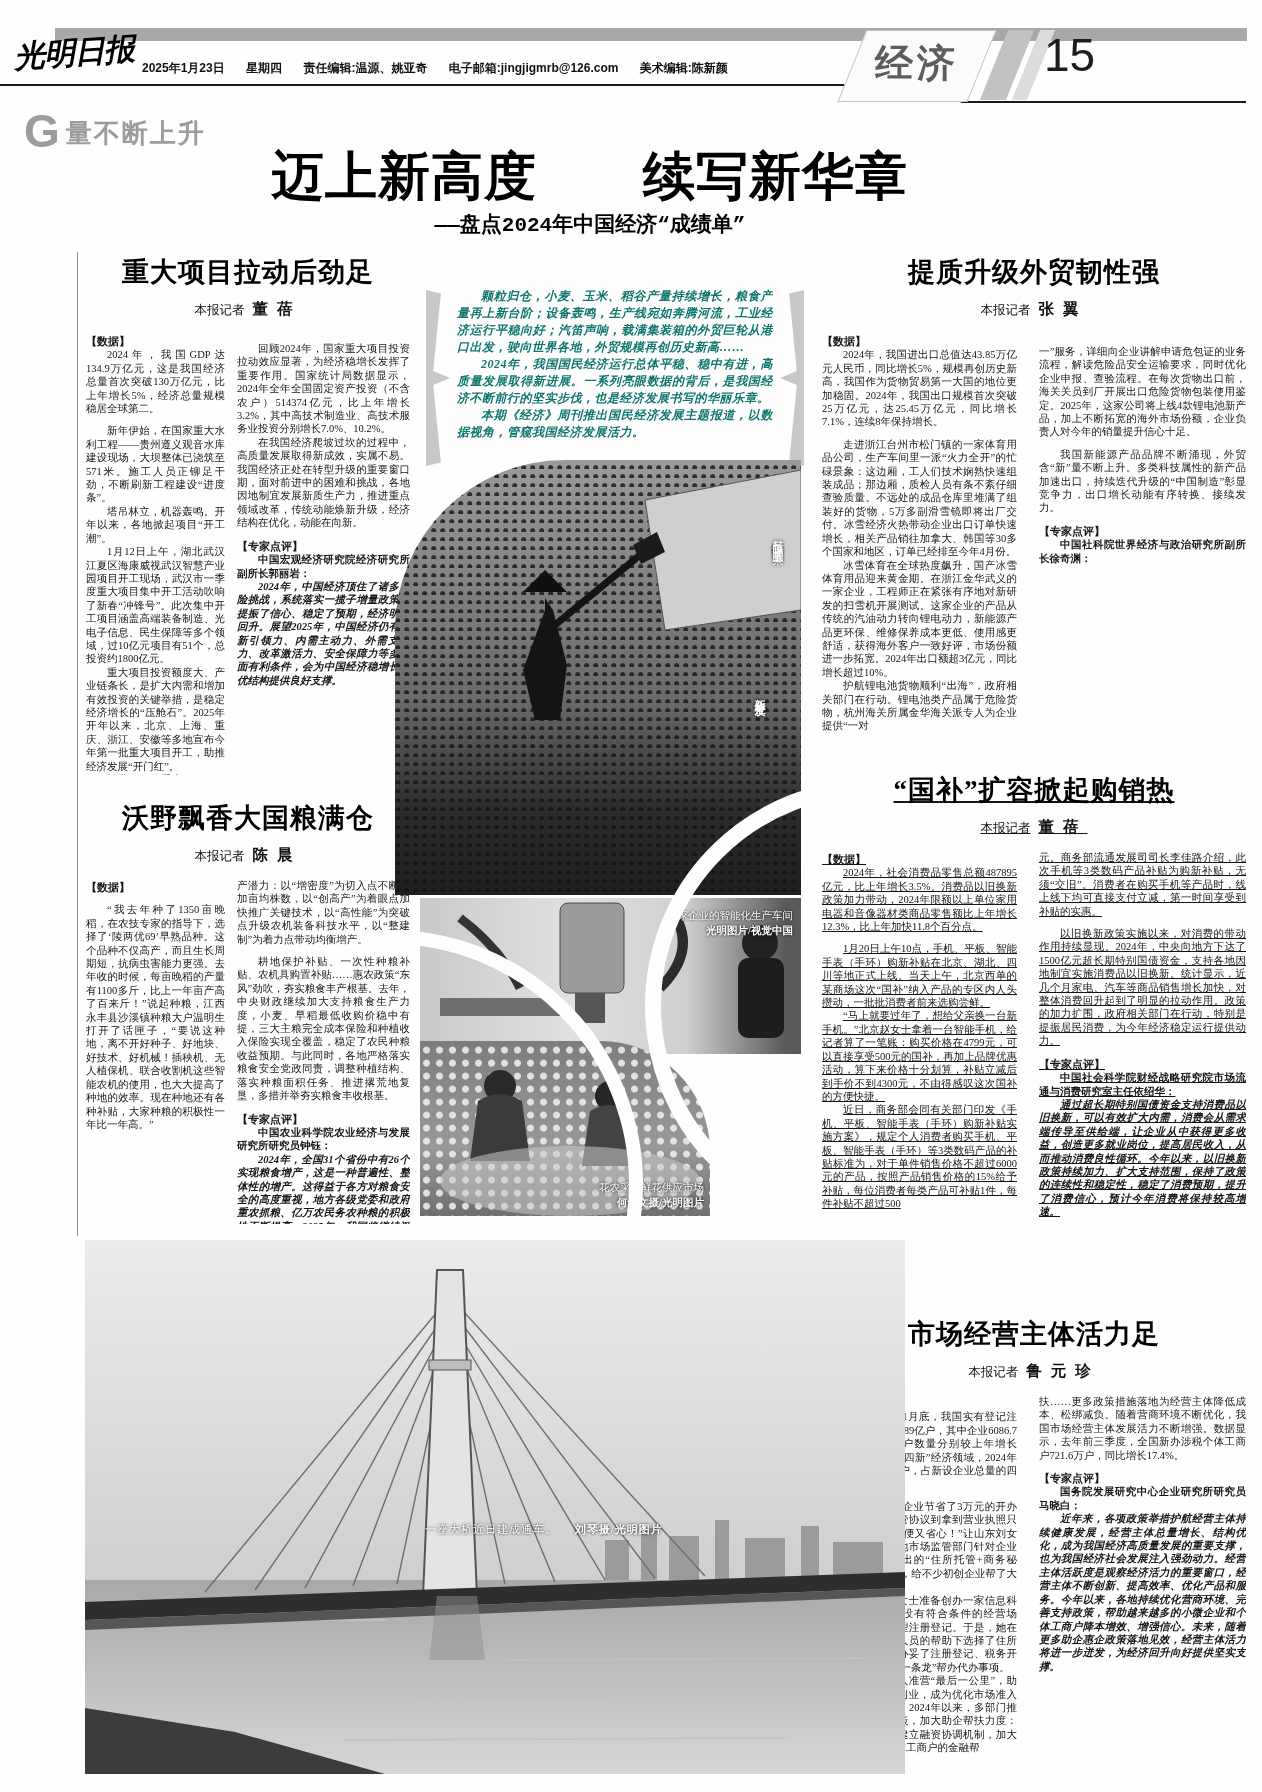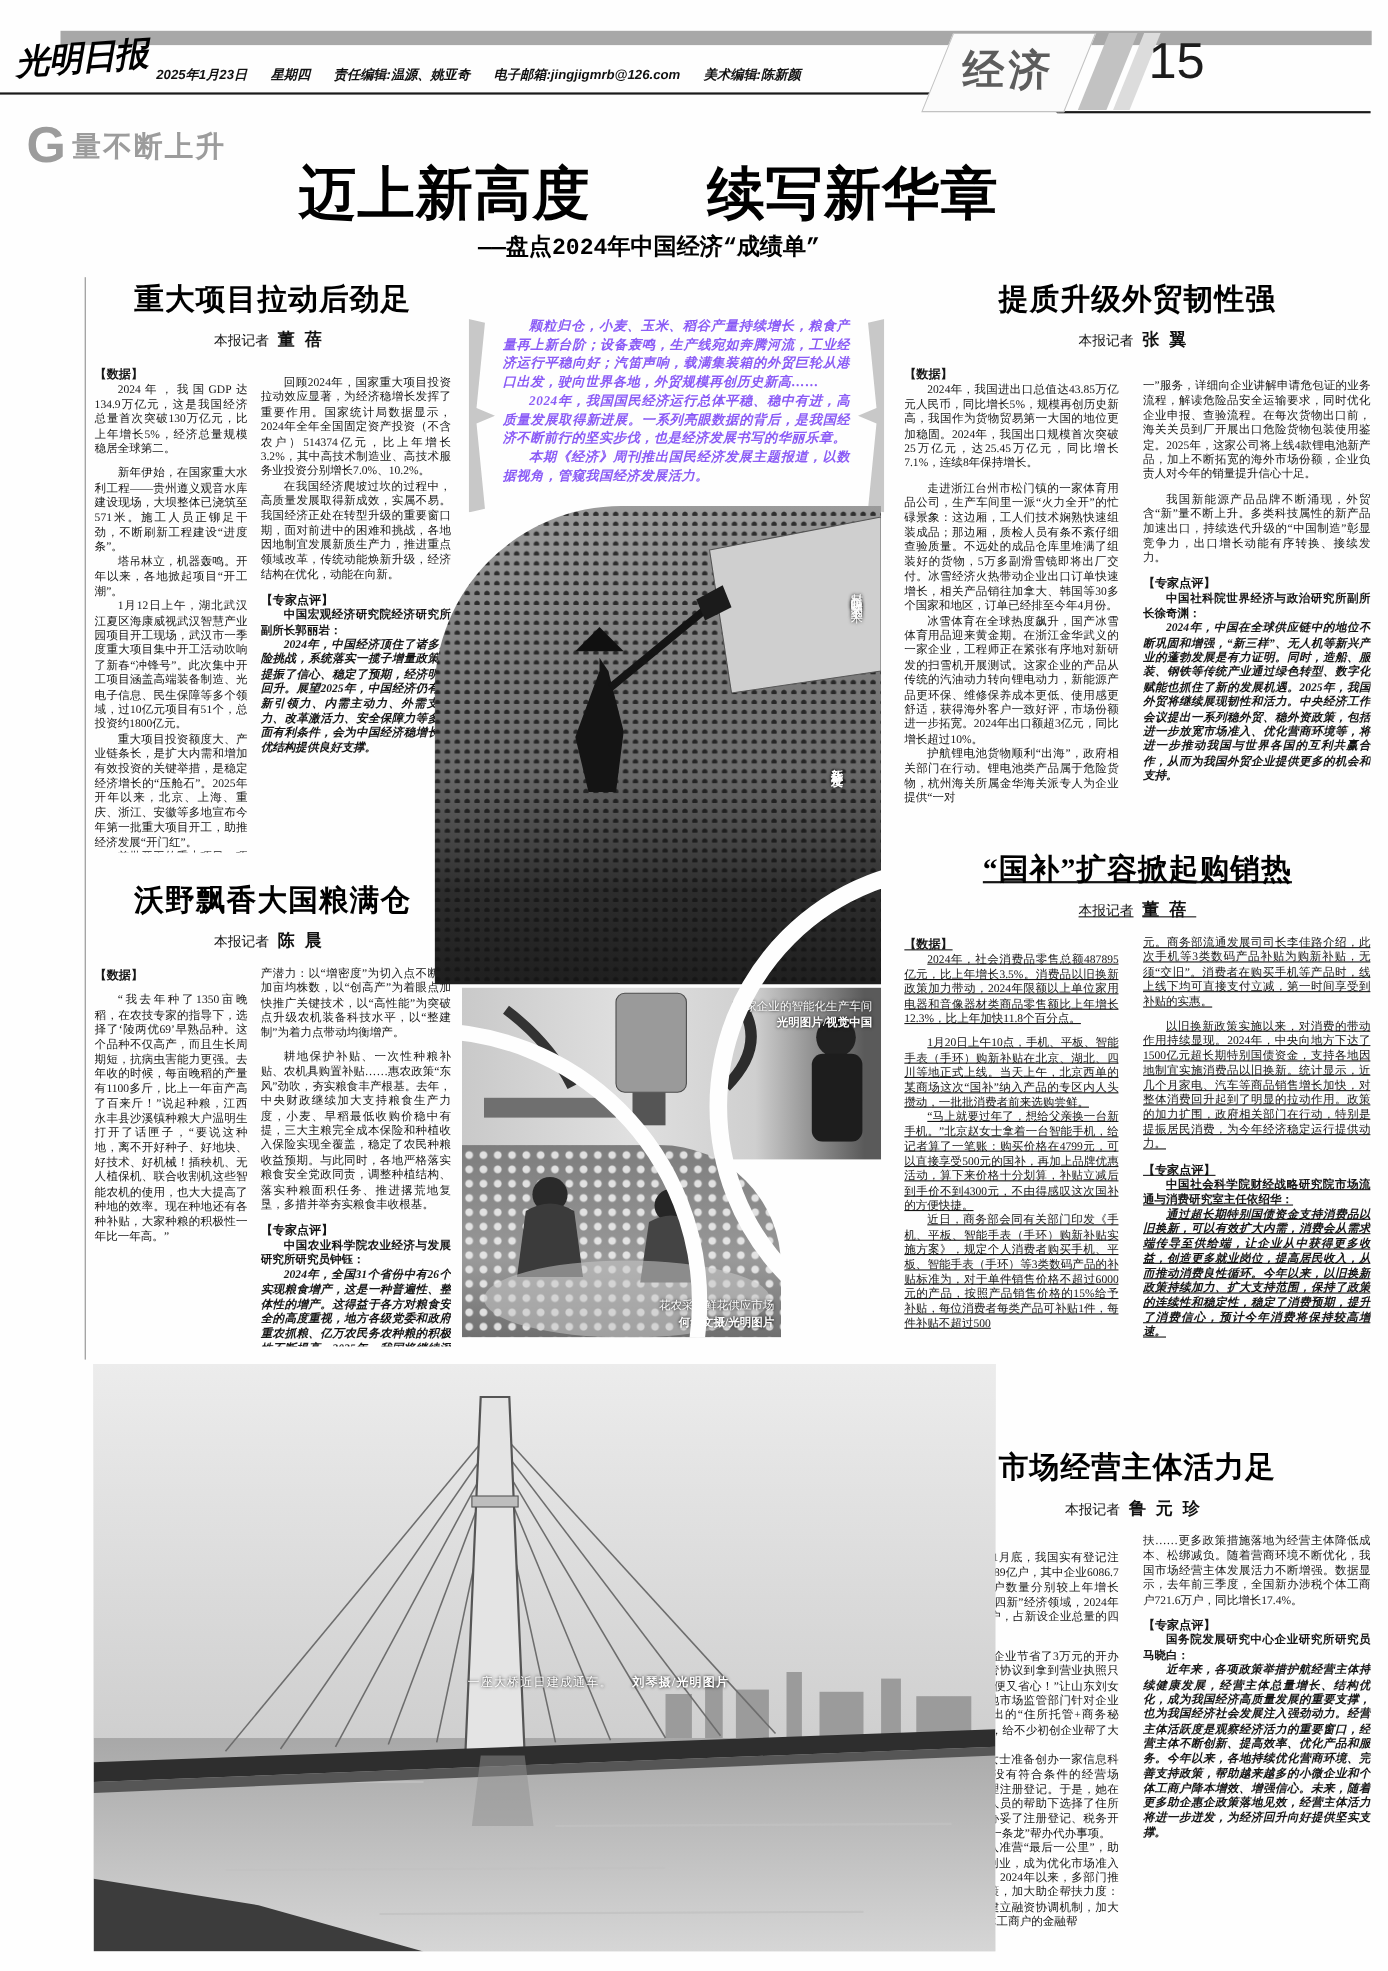--- a/index.html
+++ b/index.html
@@ -5,21 +5,21 @@
   html,body{margin:0;padding:0;background:#e9e9e9;}
   #page{position:relative;width:1262px;height:1792px;background:#fefefe;margin:0 auto;overflow:hidden;
         font-family:"Liberation Serif","DejaVu Serif",serif;color:#151515;}
   .abs{position:absolute;}
 
   
   #topbar{left:55px;top:28px;width:1192px;height:13px;background:#a8a8a8;}
   #paper-logo{left:14px;top:36px;width:122px;font-size:31px;font-weight:900;font-style:italic;
               transform:rotate(-4deg);letter-spacing:-1px;color:#000;line-height:1.1;}
   #infoline{left:142px;top:60px;font-family:"Liberation Sans",sans-serif;font-size:12px;font-weight:bold;color:#111;white-space:nowrap;}
-  #infoline span{margin-right:18px;font-style:italic;}
+  #infoline span{margin-right:18px;}
   .hline{background:#1a1a1a;height:2px;}
   #tab{left:852px;top:30px;width:128px;height:70px;background:#fbfbfb;border:1px solid #c2c2c2;transform:skewX(-22deg);}
   #tab-label{left:862px;top:38px;width:110px;text-align:center;font-family:"Liberation Sans",sans-serif;
              font-size:38px;font-weight:800;color:#5d5d5d;letter-spacing:4px;}
   .stripe{top:30px;height:70px;transform:skewX(-22deg);}
   #pagenum{left:1044px;top:28px;font-family:"Liberation Sans",sans-serif;font-size:46px;color:#1c1c1c;}
   #glogo{left:24px;top:108px;display:flex;align-items:flex-start;color:#9c9c9c;}
   #glogo .g{font-family:"Liberation Sans",sans-serif;font-size:46px;font-weight:900;line-height:1;}
   #glogo .t{font-family:"Liberation Sans",sans-serif;font-size:26px;font-weight:800;letter-spacing:2px;margin:8px 0 0 6px;}
 
@@ -37,21 +37,21 @@
   .para{margin:0;}
   .body{text-indent:2em;}
   .gap{margin-top:9px;}
   .data-label,.expert-label{font-weight:bold;font-family:"Liberation Sans",sans-serif;font-size:11px;margin-top:2px;}
   .expert-label{margin-top:10px;}
   .expert-name{font-weight:bold;font-family:"Liberation Sans",sans-serif;text-indent:2em;}
   .expert-body{font-style:italic;text-indent:2em;font-weight:600;}
 
   
   #editor-note{left:457px;top:288px;width:316px;height:180px;overflow:hidden;font-style:italic;
-               font-size:12px;line-height:17px;letter-spacing:.5px;text-align:justify;color:#8b5cf6;font-weight:600;}
+               font-size:12px;line-height:17px;letter-spacing:.5px;text-align:justify;color:#0f766e;font-weight:600;}
   #editor-note .para{text-indent:2em;}
   .chev{position:absolute;width:24px;height:176px;background:#c8c8c8;
         clip-path:polygon(0 0,62% 2%,30% 46%,100% 50%,30% 54%,62% 98%,0 100%);}
 
   
   #photo-strip{left:395px;top:460px;width:406px;height:756px;overflow:hidden;}
   .photo{position:absolute;overflow:hidden;}
   #grain-photo{left:0;top:0;width:406px;height:435px;border-top-left-radius:170px;
      background:
        radial-gradient(circle at 30% 85%, rgba(20,20,20,.8) 0 2px, transparent 3px),
@@ -214,21 +214,20 @@
           <p class="para body">2024年，我国进出口总值达43.85万亿元人民币，同比增长5%，规模再创历史新高，我国作为货物贸易第一大国的地位更加稳固。2024年，我国出口规模首次突破25万亿元，达25.45万亿元，同比增长7.1%，连续8年保持增长。</p>
           <p class="para body gap">走进浙江台州市松门镇的一家体育用品公司，生产车间里一派“火力全开”的忙碌景象：这边厢，工人们技术娴熟快速组装成品；那边厢，质检人员有条不紊仔细查验质量。不远处的成品仓库里堆满了组装好的货物，5万多副滑雪镜即将出厂交付。冰雪经济火热带动企业出口订单快速增长，相关产品销往加拿大、韩国等30多个国家和地区，订单已经排至今年4月份。</p>
           <p class="para body">冰雪体育在全球热度飙升，国产冰雪体育用品迎来黄金期。在浙江金华武义的一家企业，工程师正在紧张有序地对新研发的扫雪机开展测试。这家企业的产品从传统的汽油动力转向锂电动力，新能源产品更环保、维修保养成本更低、使用感更舒适，获得海外客户一致好评，市场份额进一步拓宽。2024年出口额超3亿元，同比增长超过10%。</p>
           <p class="para body">护航锂电池货物顺利“出海”，政府相关部门在行动。锂电池类产品属于危险货物，杭州海关所属金华海关派专人为企业提供“一对</p>
         </div>
       <div class="col" style="width:207px;height:438px;margin-top:12px;">
           <p class="para para">一”服务，详细向企业讲解申请危包证的业务流程，解读危险品安全运输要求，同时优化企业申报、查验流程。在每次货物出口前，海关关员到厂开展出口危险货物包装使用鉴定。2025年，这家公司将上线4款锂电池新产品，加上不断拓宽的海外市场份额，企业负责人对今年的销量提升信心十足。</p>
           <p class="para body gap">我国新能源产品品牌不断涌现，外贸含“新”量不断上升。多类科技属性的新产品加速出口，持续迭代升级的“中国制造”彰显竞争力，出口增长动能有序转换、接续发力。</p>
           <p class="para expert-label">【专家点评】</p>
           <p class="para expert-name">中国社科院世界经济与政治研究所副所长徐奇渊：</p>
-          <p class="para expert-body">2024年，中国在全球供应链中的地位不断巩固和增强，“新三样”、无人机等新兴产业的蓬勃发展是有力证明。同时，造船、服装、钢铁等传统产业通过绿色转型、数字化赋能也抓住了新的发展机遇。2025年，我国外贸将继续展现韧性和活力。中央经济工作会议提出一系列稳外贸、稳外资政策，包括进一步放宽市场准入、优化营商环境等，将进一步推动我国与世界各国的互利共赢合作，从而为我国外贸企业提供更多的机会和支持。</p>
         </div>
     </div>
   </div>
 
   <div class="article" style="left:822px;top:772px;width:424px;text-decoration:underline;">
     <div class="a-title" style="font-size:27px;">“国补”扩容掀起购销热</div>
     <div class="a-byline">
       <span>本报记者</span><span class="rep">董蓓</span>
     </div>
     <div class="cols" style="gap:22px;">

